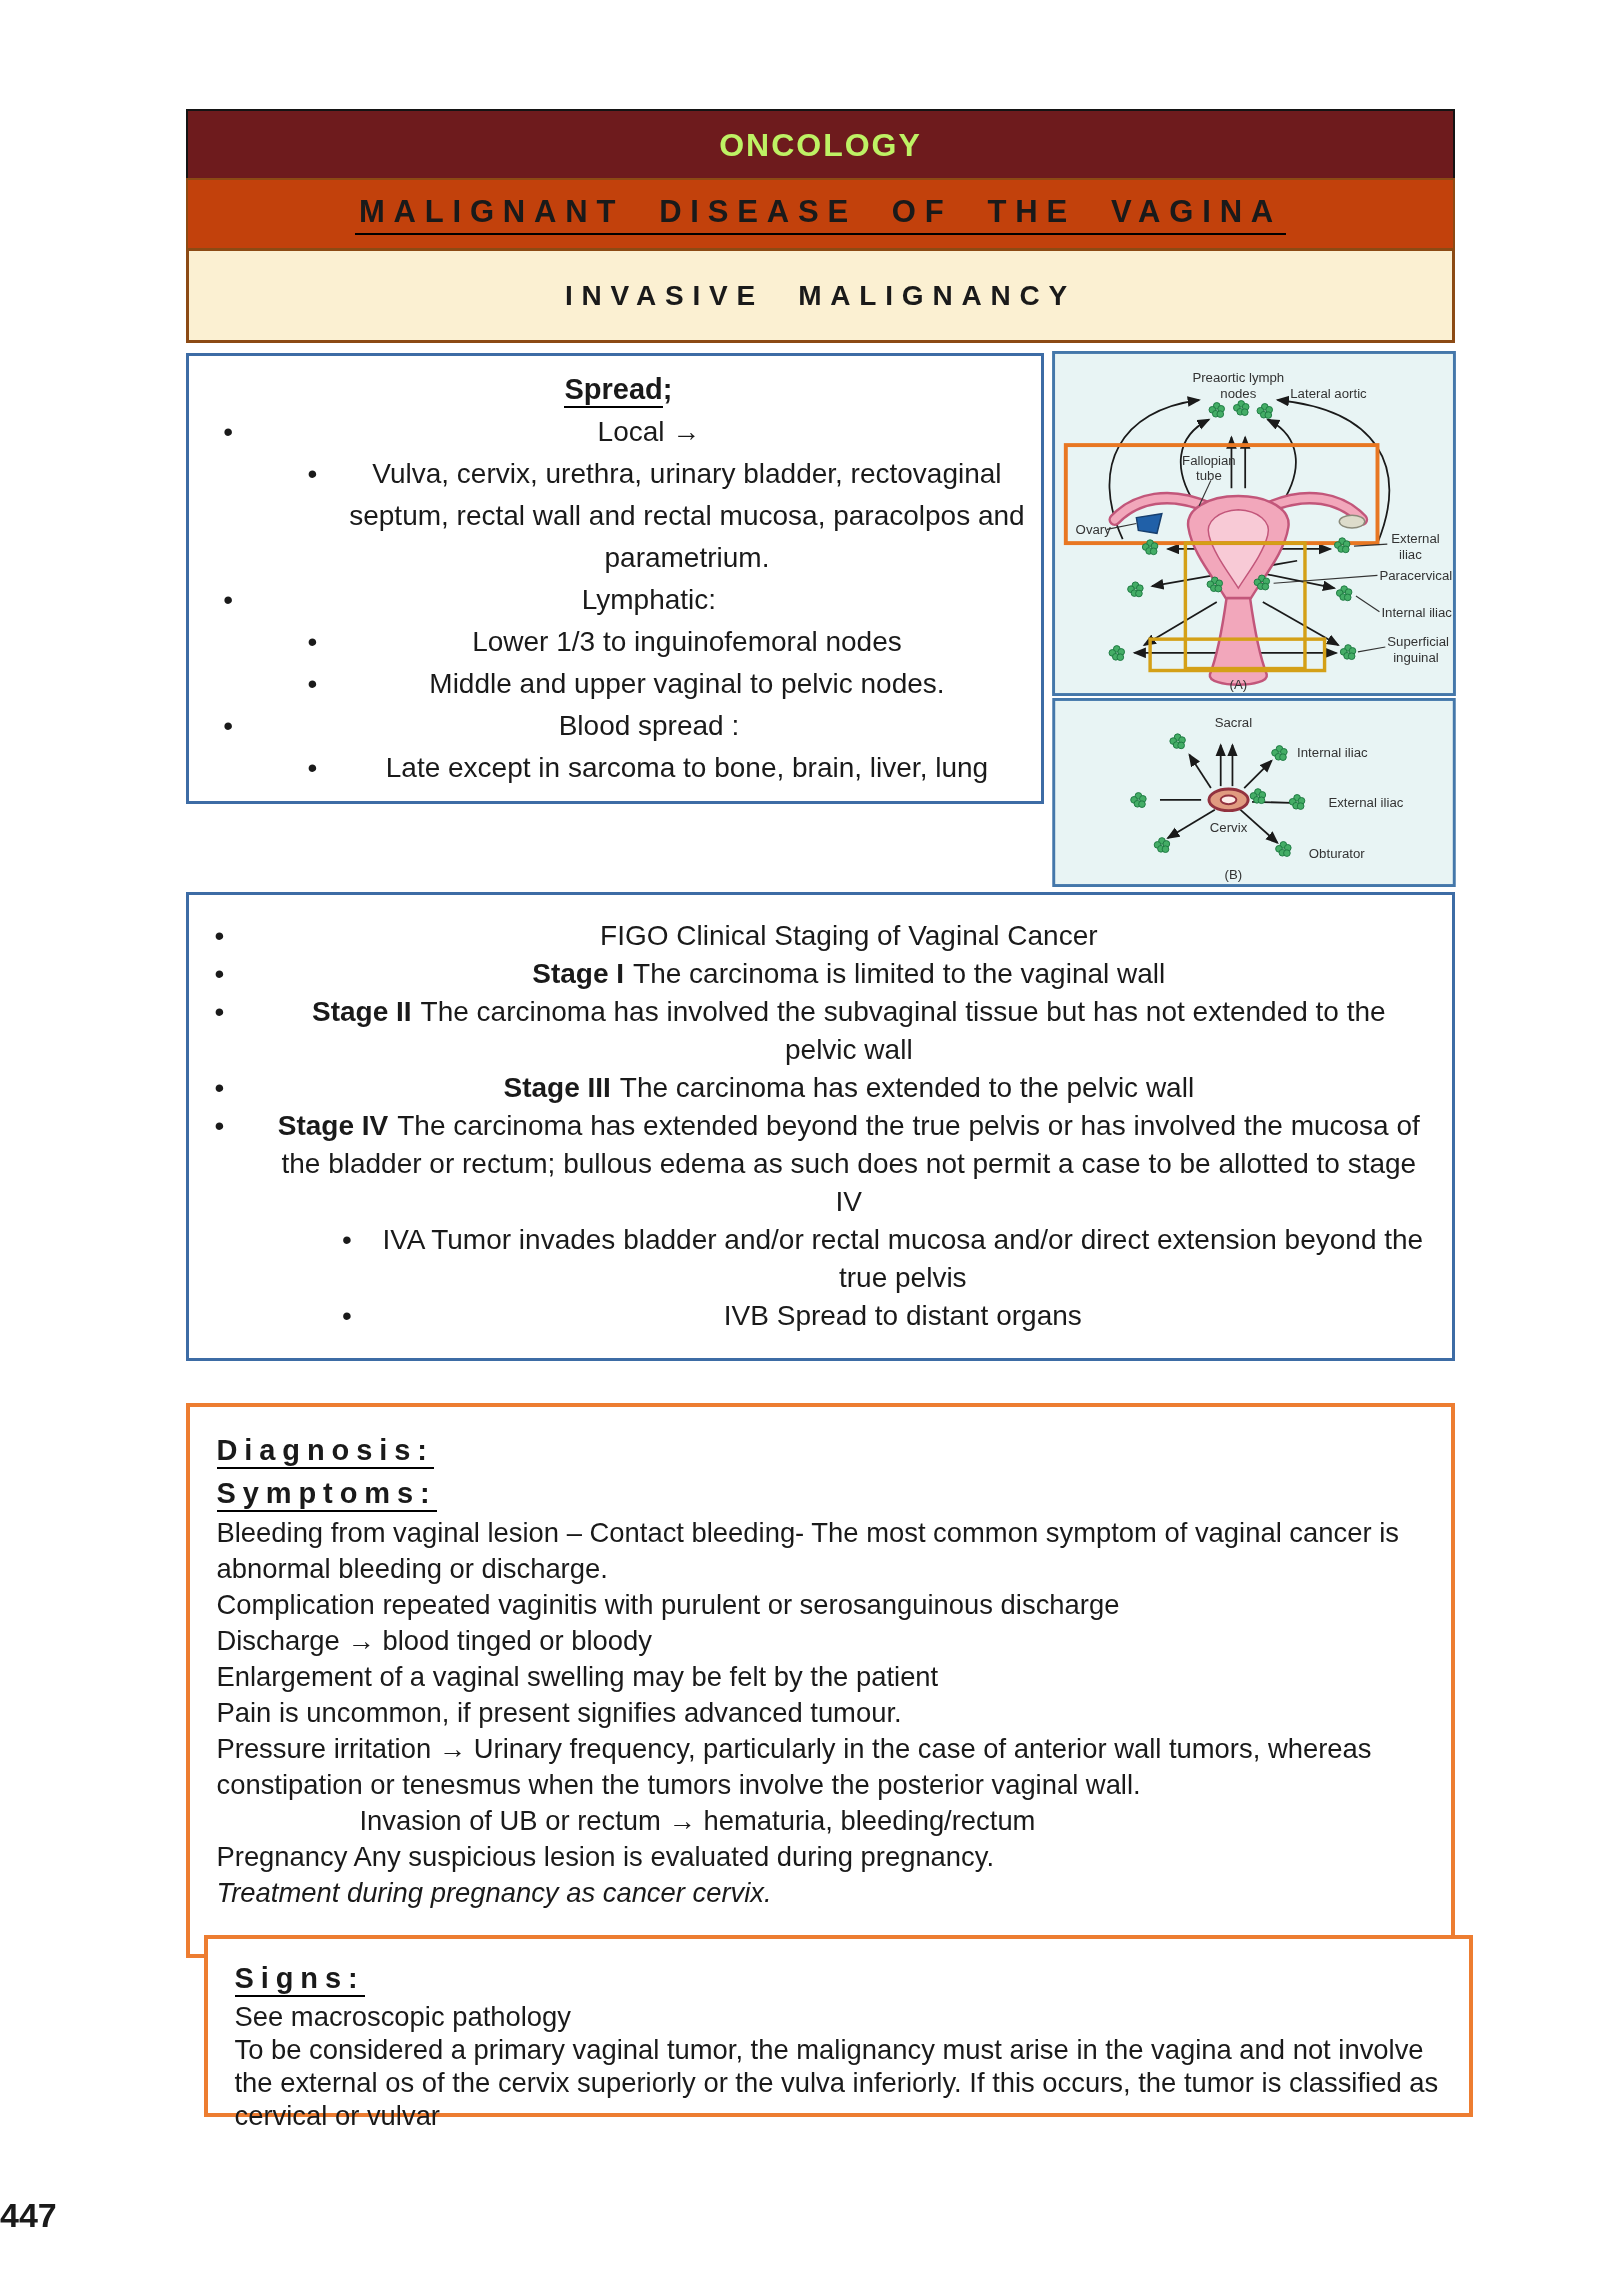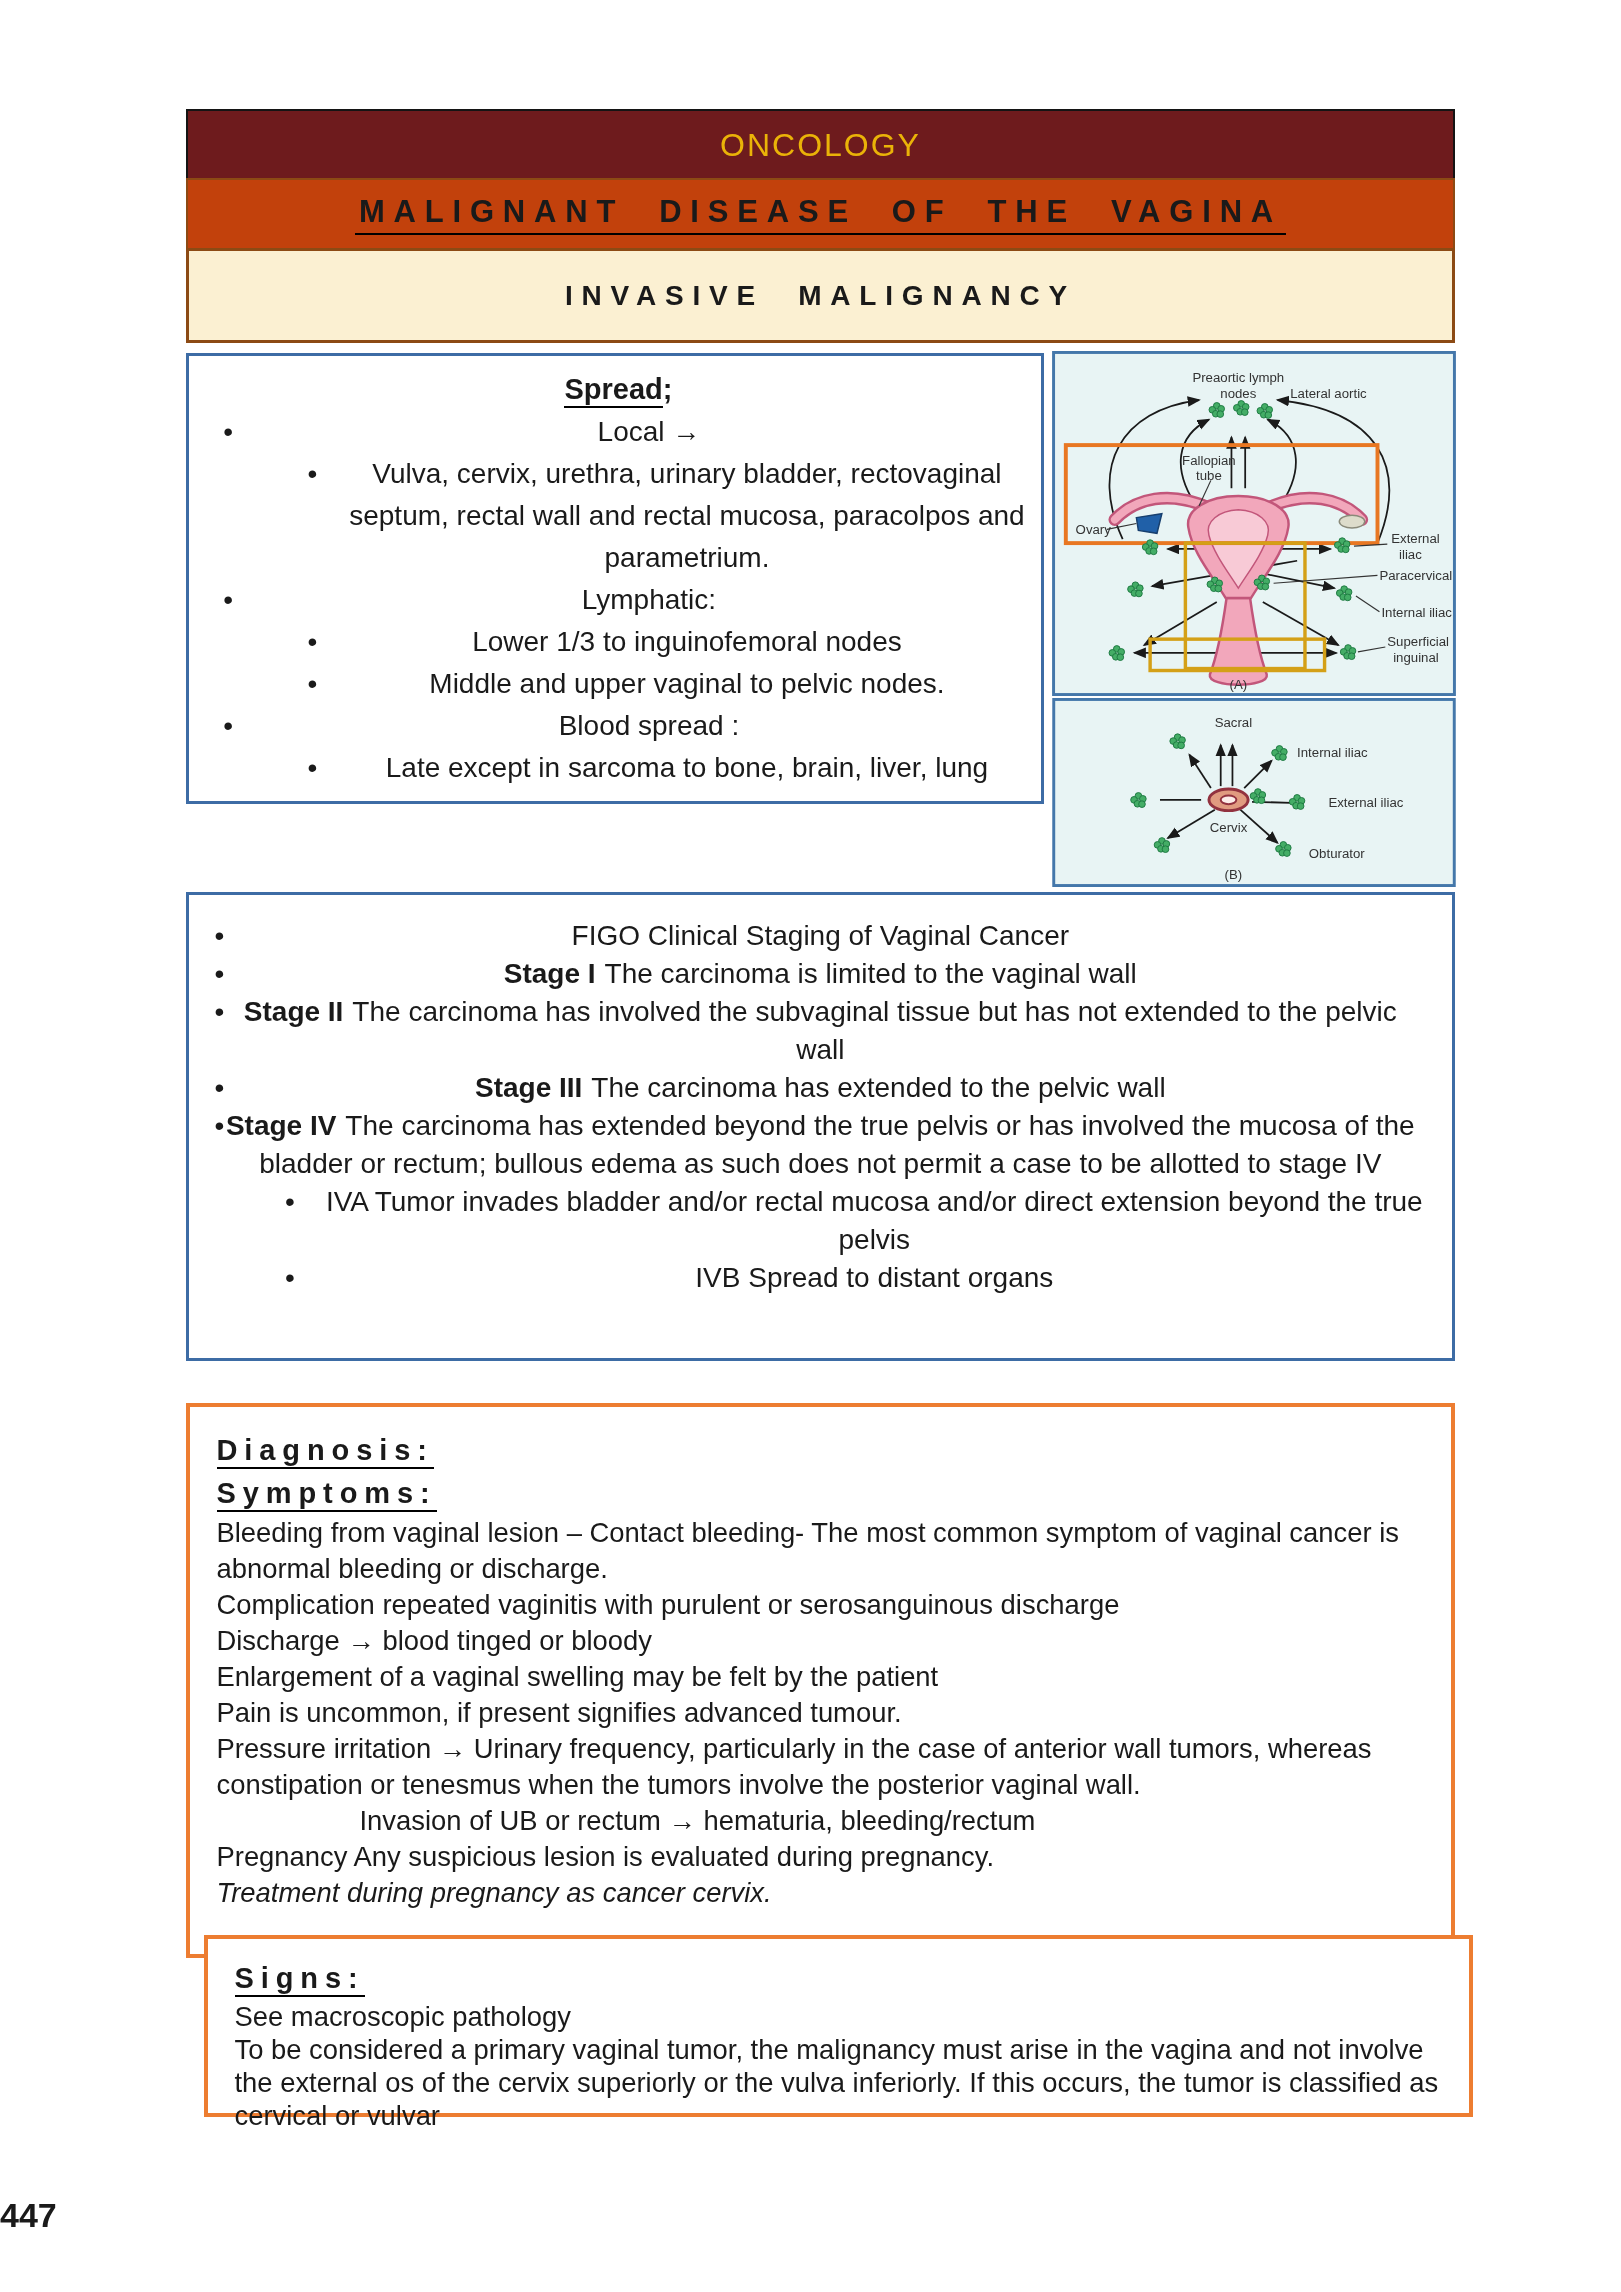--- a/index.html
+++ b/index.html
@@ -16,21 +16,21 @@
   }
   *{box-sizing:border-box;margin:0;padding:0;}
   html,body{background:#ffffff;}
   body{font-family:"Liberation Sans","DejaVu Sans",sans-serif;color:#1a1a1a;}
   .page{position:relative;width:1621px;height:2293px;background:#fff;overflow:hidden;}
 
   
   .hdr-banner{position:absolute;left:186px;top:109px;width:1269px;height:73px;
     background:var(--color-header-bar,#6E1B1D);border:2.9px solid #141414;
     display:flex;align-items:center;justify-content:center;}
-  .hdr-banner span{color:#eab308;font-size:32px;letter-spacing:2px;font-weight:400;}
+  .hdr-banner span{color:#bef264;font-size:32px;letter-spacing:2px;font-weight:700;}
   .hdr-title{position:absolute;left:186px;top:178px;width:1269px;height:73px;background:#c2410c;
     border:2.9px solid var(--color-header-border,#8C4A14);
     display:flex;align-items:center;justify-content:center;}
   .hdr-title span{font-size:31px;font-weight:bold;letter-spacing:8.8px;word-spacing:17.6px;
     border-bottom:2.9px solid #000;padding:0 3.9px 2.9px 3.9px;}
   .hdr-subtitle{position:absolute;left:186px;top:248px;width:1269px;height:95px;
     background:var(--color-subtitle-bg,#FBF0D2);
     border:3.9px solid var(--color-header-border,#8C4A14);
     display:flex;align-items:center;justify-content:center;}
   .hdr-subtitle span{font-size:28px;font-weight:bold;letter-spacing:8.8px;word-spacing:17.6px;}
@@ -49,21 +49,21 @@
   .spaced{letter-spacing:6.9px;}
   .heading-line{line-height:43px;}
 
   
   ul.l1{list-style:none;}
   ul.l1>li{position:relative;padding-left:61px;line-height:42px;font-size:28px;}
   ul.l1>li::before{content:"•";position:absolute;left:13.7px;top:0;font-size:28px;}
   ul.l2{list-style:none;}
   ul.l2>li{position:relative;padding-left:76px;line-height:42px;font-size:28px;}
   ul.l2>li::before{content:"•";position:absolute;left:37px;top:0;font-size:28px;}
-  .figo-box ul.l1>li{padding-left:27px;line-height:38px;margin-left:0;}
+  .figo-box ul.l1>li{padding-left:84px;line-height:38px;margin-left:0;}
   .figo-box ul.l1{padding-left:0;}
   .figo-box ul.l1>li::before{left:25.5px;}
   .figo-box ul.l2>li{padding-left:108px;line-height:38px;}
   .figo-box ul.l2>li::before{left:69px;}
   b.stage{margin-right:0.32em;}
 
   .spread-box .box-heading{line-height:43px;font-size:29px;}
 
   
   .line{font-size:27.4px;line-height:36px;}

